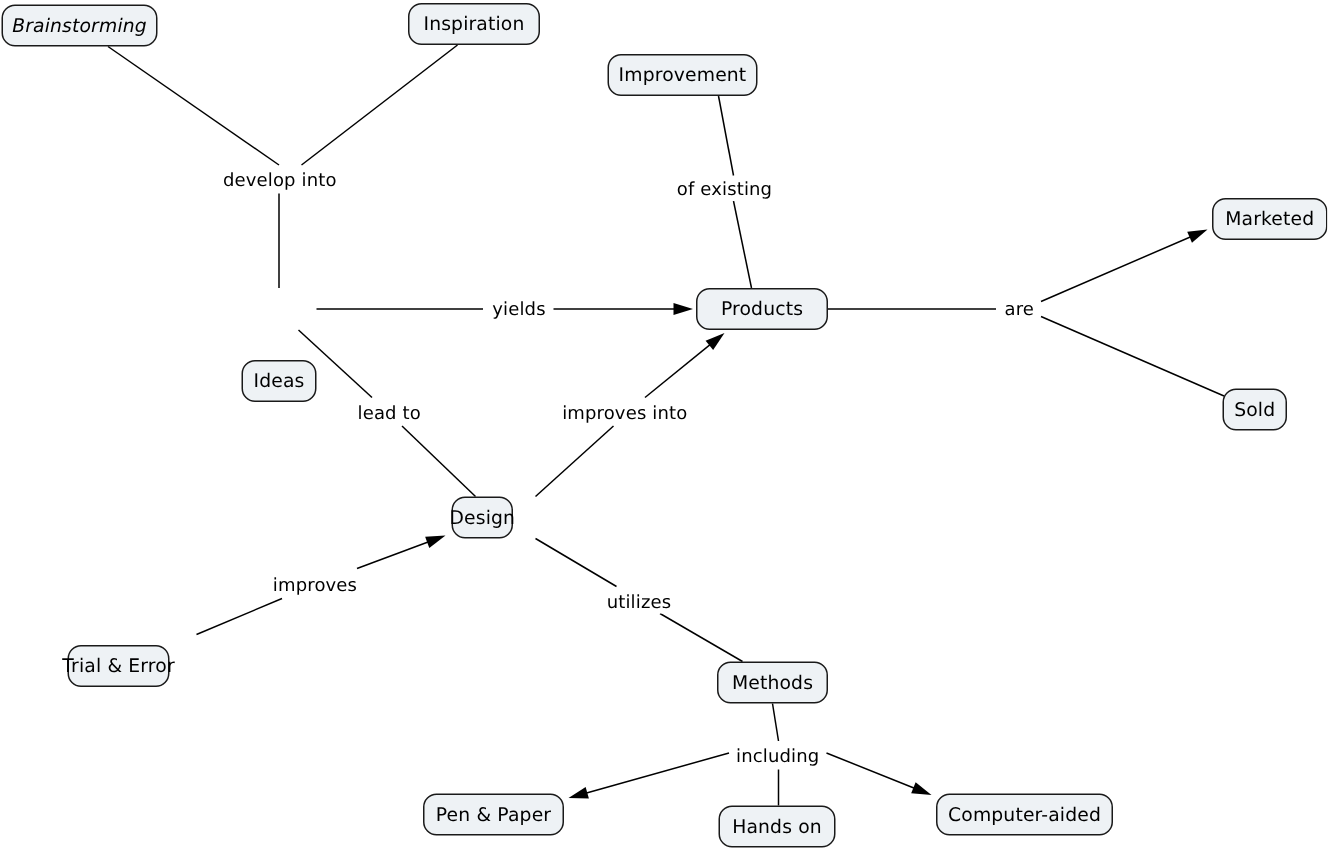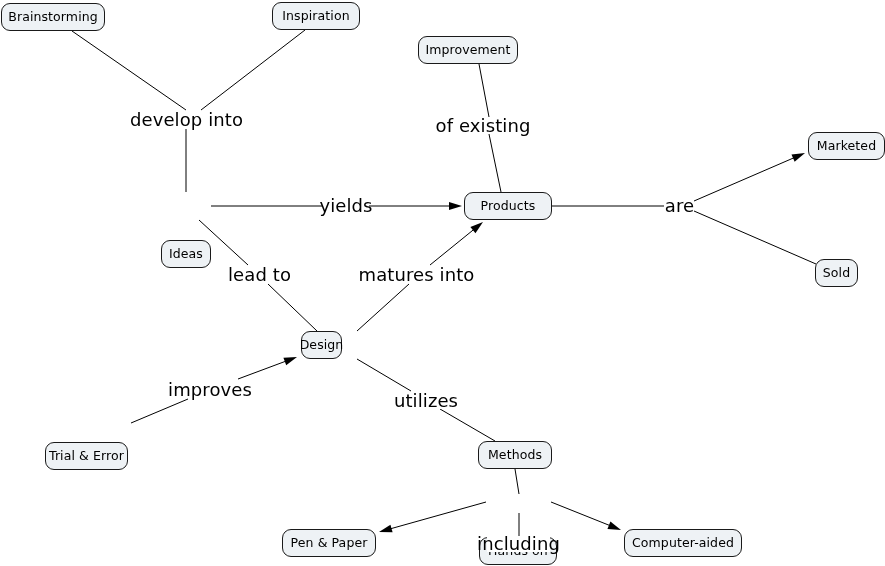--- a/index.html
+++ b/index.html
@@ -46,21 +46,21 @@
     font-size: 12.5px;
     color: #000000;
     line-height: 1;
     white-space: nowrap;
     letter-spacing: 0.1px;
   }
   .edge-label {
     position: absolute;
     box-sizing: border-box;
     background: #ffffff;
-    font-size: 18px;
+    font-size: 12px;
     color: #000000;
     line-height: 1;
     white-space: nowrap;
     display: flex;
     align-items: center;
     justify-content: center;
     padding: 0 3px;
     letter-spacing: 0.1px;
   }
 </style>
@@ -136,38 +136,38 @@
       </g>
       <g>
         <line x1="519" y1="513" x2="519" y2="537" class="edge-line"></line>
       </g>
       <g>
         <polygon points="621,530 607.4442403130752,528.8858279709376 610.415365723908,521.4580144438556" class="edge-arrow"></polygon>
         <line x1="551" y1="502" x2="611.7152330911474" y2="526.286093236459" class="edge-line"></line>
       </g>
     </svg>
   <div id="node-layer">
-      <div class="node" style="left: 1px; top: 3px; width: 104px; height: 28px;">Brainstorming</div>
+      <div class="node" style="left: 1px; top: 3px; width: 104px; height: 28px; font-style: italic;">Brainstorming</div>
       <div class="node" style="left: 272px; top: 2px; width: 88px; height: 28px;">Inspiration</div>
-      <div class="node" style="left: 418px; top: 36px; width: 100px; height: 28px;">Improvement</div>
+      <div class="node" style="left: 405px; top: 36px; width: 100px; height: 28px;">Improvement</div>
       <div class="node" style="left: 808px; top: 132px; width: 77px; height: 28px;">Marketed</div>
       <div class="node" style="left: 161px; top: 192px; width: 50px; height: 28px; margin-top: 48px;">Ideas</div>
       <div class="node" style="left: 464px; top: 192px; width: 88px; height: 28px;">Products</div>
       <div class="node" style="left: 815px; top: 259px; width: 43px; height: 28px;">Sold</div>
       <div class="node" style="left: 301px; top: 331px; width: 41px; height: 28px;">Design</div>
-      <div class="node" style="left: 45px; top: 442px; width: 83px; height: 28px; text-align: right;">Trial &amp; Error</div>
+      <div class="node" style="left: 45px; top: 430px; width: 68px; height: 28px; text-align: right;">Trial &amp; Error</div>
       <div class="node" style="left: 478px; top: 441px; width: 74px; height: 28px;">Methods</div>
       <div class="node" style="left: 282px; top: 529px; width: 94px; height: 28px;">Pen &amp; Paper</div>
       <div class="node" style="left: 479px; top: 537px; width: 78px; height: 28px;">Hands on</div>
       <div class="node" style="left: 624px; top: 529px; width: 118px; height: 28px;">Computer-aided</div>
     </div>
   <div id="label-layer">
       <div class="edge-label" style="left: 144px; top: 112px; width: 85px; height: 16px;">develop into</div>
       <div class="edge-label" style="left: 444px; top: 118px; width: 78px; height: 16px;">of existing</div>
       <div class="edge-label" style="left: 324px; top: 198px; width: 44px; height: 16px;">yields</div>
       <div class="edge-label" style="left: 666px; top: 198px; width: 27px; height: 16px;">are</div>
       <div class="edge-label" style="left: 235px; top: 267px; width: 49px; height: 16px;">lead to</div>
-      <div class="edge-label" style="left: 374px; top: 267px; width: 85px; height: 16px;">matures into</div>
+      <div class="edge-label" style="left: 374px; top: 267px; width: 85px; height: 16px;">improves into</div>
       <div class="edge-label" style="left: 178px; top: 382px; width: 64px; height: 16px;">improves</div>
       <div class="edge-label" style="left: 400px; top: 393px; width: 52px; height: 16px;">utilizes</div>
-      <div class="edge-label" style="left: 487px; top: 496px; width: 63px; height: 16px; margin-top: 40px;">including</div>
+      <div class="edge-label" style="left: 487px; top: 496px; width: 63px; height: 16px;">including</div>
     </div>
 </div>
 
 </body></html>

